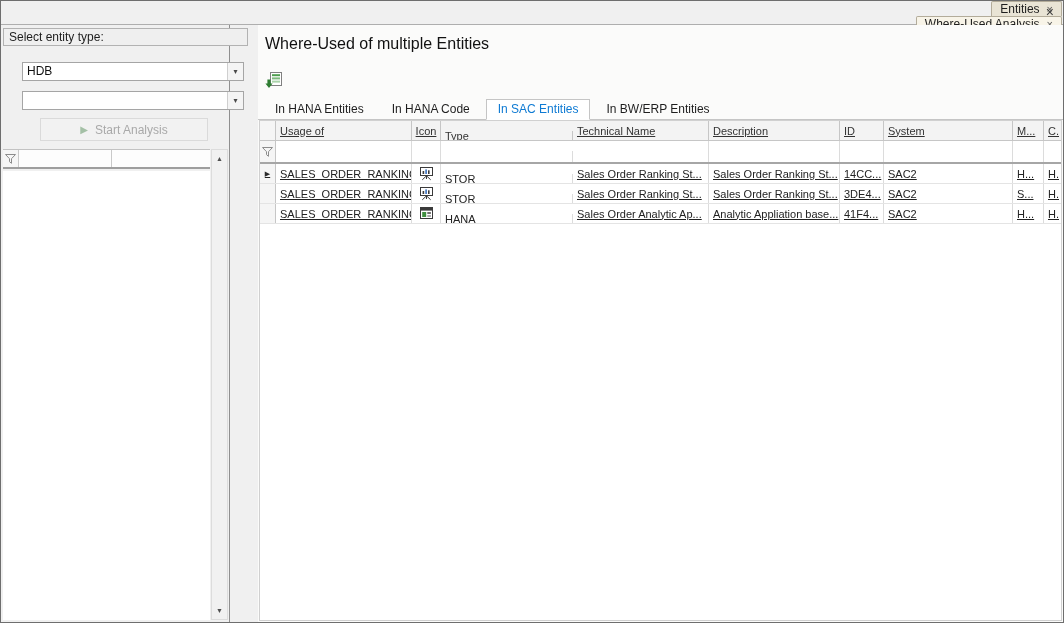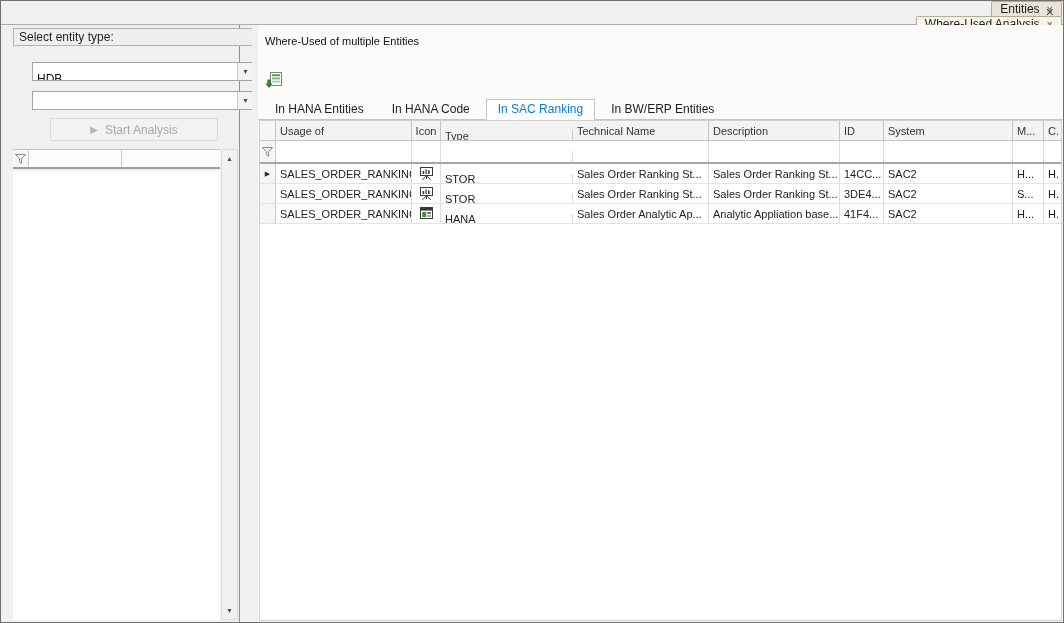--- a/index.html
+++ b/index.html
@@ -30,38 +30,38 @@
   }
   .tab-close { font-size:11px; color:#5a5a5a; line-height:1; }
   .window-close {
     position:absolute; right:9px; top:4px; font-size:14px; color:#3c3c3c; line-height:1;
   }
 
   
   .main { position:absolute; top:24px; left:0; right:0; bottom:0; }
   .left-panel {
     position:absolute; left:0; top:0; bottom:0; width:229px;
-    background:#f0f0f0; border-right:1px solid #8f8f8f;margin-left:10px;
+    background:#f0f0f0; border-right:1px solid #8f8f8f;
   }
   .splitter { position:absolute; left:251px; top:0; bottom:0; width:6px; background:#f0f0f0; }
   .right-panel { position:absolute; left:257px; top:0; right:0; bottom:0; background:#fbfbfa; }
 
   
   .group-caption {
     position:absolute; left:2px; top:3px; width:245px; height:18px;
     border:1px solid #b2b2b2; background:#efefef;
     font-size:12px; color:#1e1e1e; line-height:16px; padding-left:5px;
   }
   .combo {
     position:absolute; left:21px; width:222px; height:19px;
     background:#fff; border:1px solid #a5a5a5; display:flex;
   }
   .combo.combo1 { top:37px; }
   .combo.combo2 { top:66px; }
-  .combo-value { flex:1; font-size:12px; line-height:17px; padding:8px 4px; color:#111;
+  .combo-value { flex:1; font-size:12px; line-height:17px; padding:0 4px; color:#111;
     overflow:hidden; white-space:nowrap; }
   .combo-btn {
     width:16px; border-left:1px solid #cfcfcf; background:#f4f4f4;
     display:flex; align-items:center; justify-content:center;
     font-size:8px; color:#4a4a4a;
   }
   .start-btn {
     position:absolute; left:39px; top:93px; width:168px; height:23px;
     background:#f2f2f2; border:1px solid #dadada;
     display:flex; align-items:center; justify-content:center; gap:7px;
@@ -84,21 +84,21 @@
     position:absolute; left:2px; top:146px; right:19px; bottom:2px; background:#ffffff;
   }
   .vscroll {
     position:absolute; right:1px; top:124px; bottom:2px; width:17px;
     background:#f1f1f1; border:1px solid #dcdcdc;
     display:flex; flex-direction:column; justify-content:space-between; align-items:center;
   }
   .scroll-arrow { font-size:7px; color:#4f4f4f; padding:5px 0; line-height:1; }
 
   
-  .panel-title { position:absolute; left:7px; top:10px; font-size:11px; color:#111; }
+  .panel-title { position:absolute; left:7px; top:10px; font-size:16px; color:#111; }
   .export-btn {
     position:absolute; left:5px; top:45px; width:20px; height:20px;
     display:flex; align-items:center; justify-content:center;
   }
   .tabstrip {
     position:absolute; left:0; right:0; top:75px; height:20px;
     display:flex; align-items:flex-end; padding-left:5px;
     border-bottom:1px solid #c5c5c5;
   }
   .rtab {
@@ -110,21 +110,21 @@
     color:#0e7ad3; background:#ffffff;
     border:1px solid #c5c5c5; border-bottom:1px solid #ffffff;
   }
 
   
   .grid {
     position:absolute; left:1px; right:1px; top:95px; bottom:1px;
     background:#ffffff; border:1px solid #d0d0d0;
     display:flex; flex-direction:column; font-size:11px; color:#222;
   }
-  .grid-row { display:flex; flex:0 0 auto; }
+  .grid-row { display:flex; flex:0 0 auto;text-decoration:underline; }
   .cell {
     border-right:1px solid #dcdcdc; padding:0 4px;
     overflow:hidden; white-space:nowrap; display:flex; align-items:center;
   }
   .indicator {
     flex:0 0 16px; padding:0; background:#f5f5f5; border-right:1px solid #c6c6c6;
     justify-content:center;
   }
   .c-usage { flex:0 0 136px; }
   .c-icon  { flex:0 0 29px; justify-content:center; padding:0; }
@@ -211,21 +211,21 @@
           <rect x="7" y="2.2" width="8" height="2" fill="#4f9e4f"></rect>
           <rect x="7" y="5.4" width="8" height="2" fill="#7cba7c"></rect>
           <rect x="7" y="8.6" width="8" height="2" fill="#a9d3a9"></rect>
           <path d="M2.4 7.5 h3.2 v4 h2 l-3.6 4.5 -3.6 -4.5 h2 z" fill="#2f7d32"></path>
         </svg>
       </div>
 
       <div class="tabstrip">
         <div class="rtab">In HANA Entities</div>
         <div class="rtab">In HANA Code</div>
-        <div class="rtab active">In SAC Ranking</div>
+        <div class="rtab active">In SAC Entities</div>
         <div class="rtab">In BW/ERP Entities</div>
       </div>
 
       <div class="grid">
 
         <div class="grid-row header">
           <div class="cell indicator"></div>
           <div class="cell c-usage">Usage of</div>
           <div class="cell c-icon">Icon</div>
           <div class="cell c-type">Type</div>

